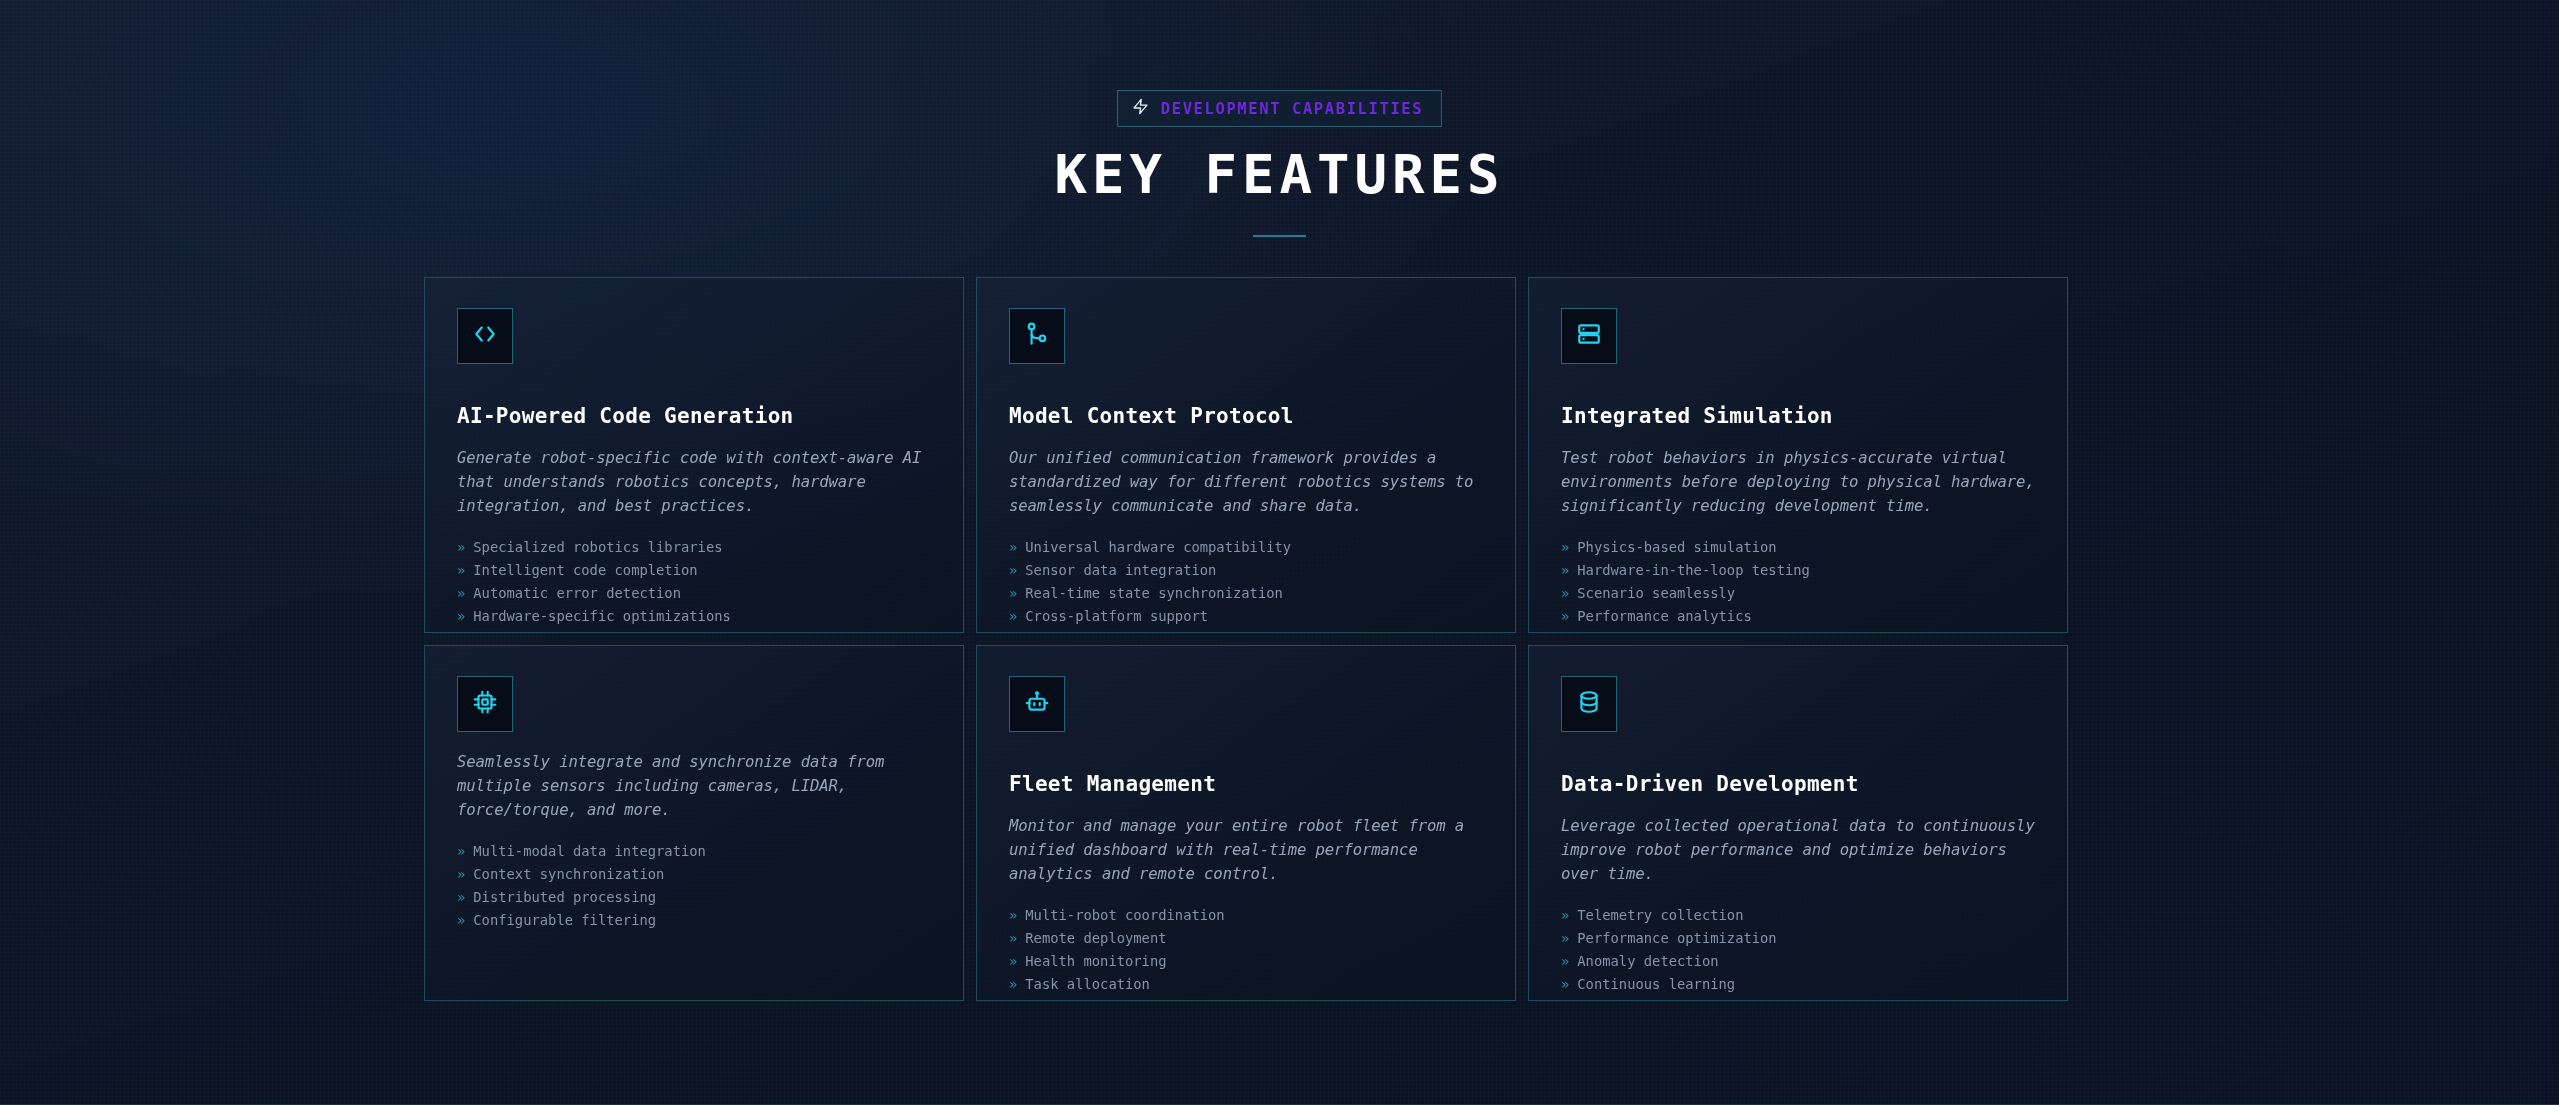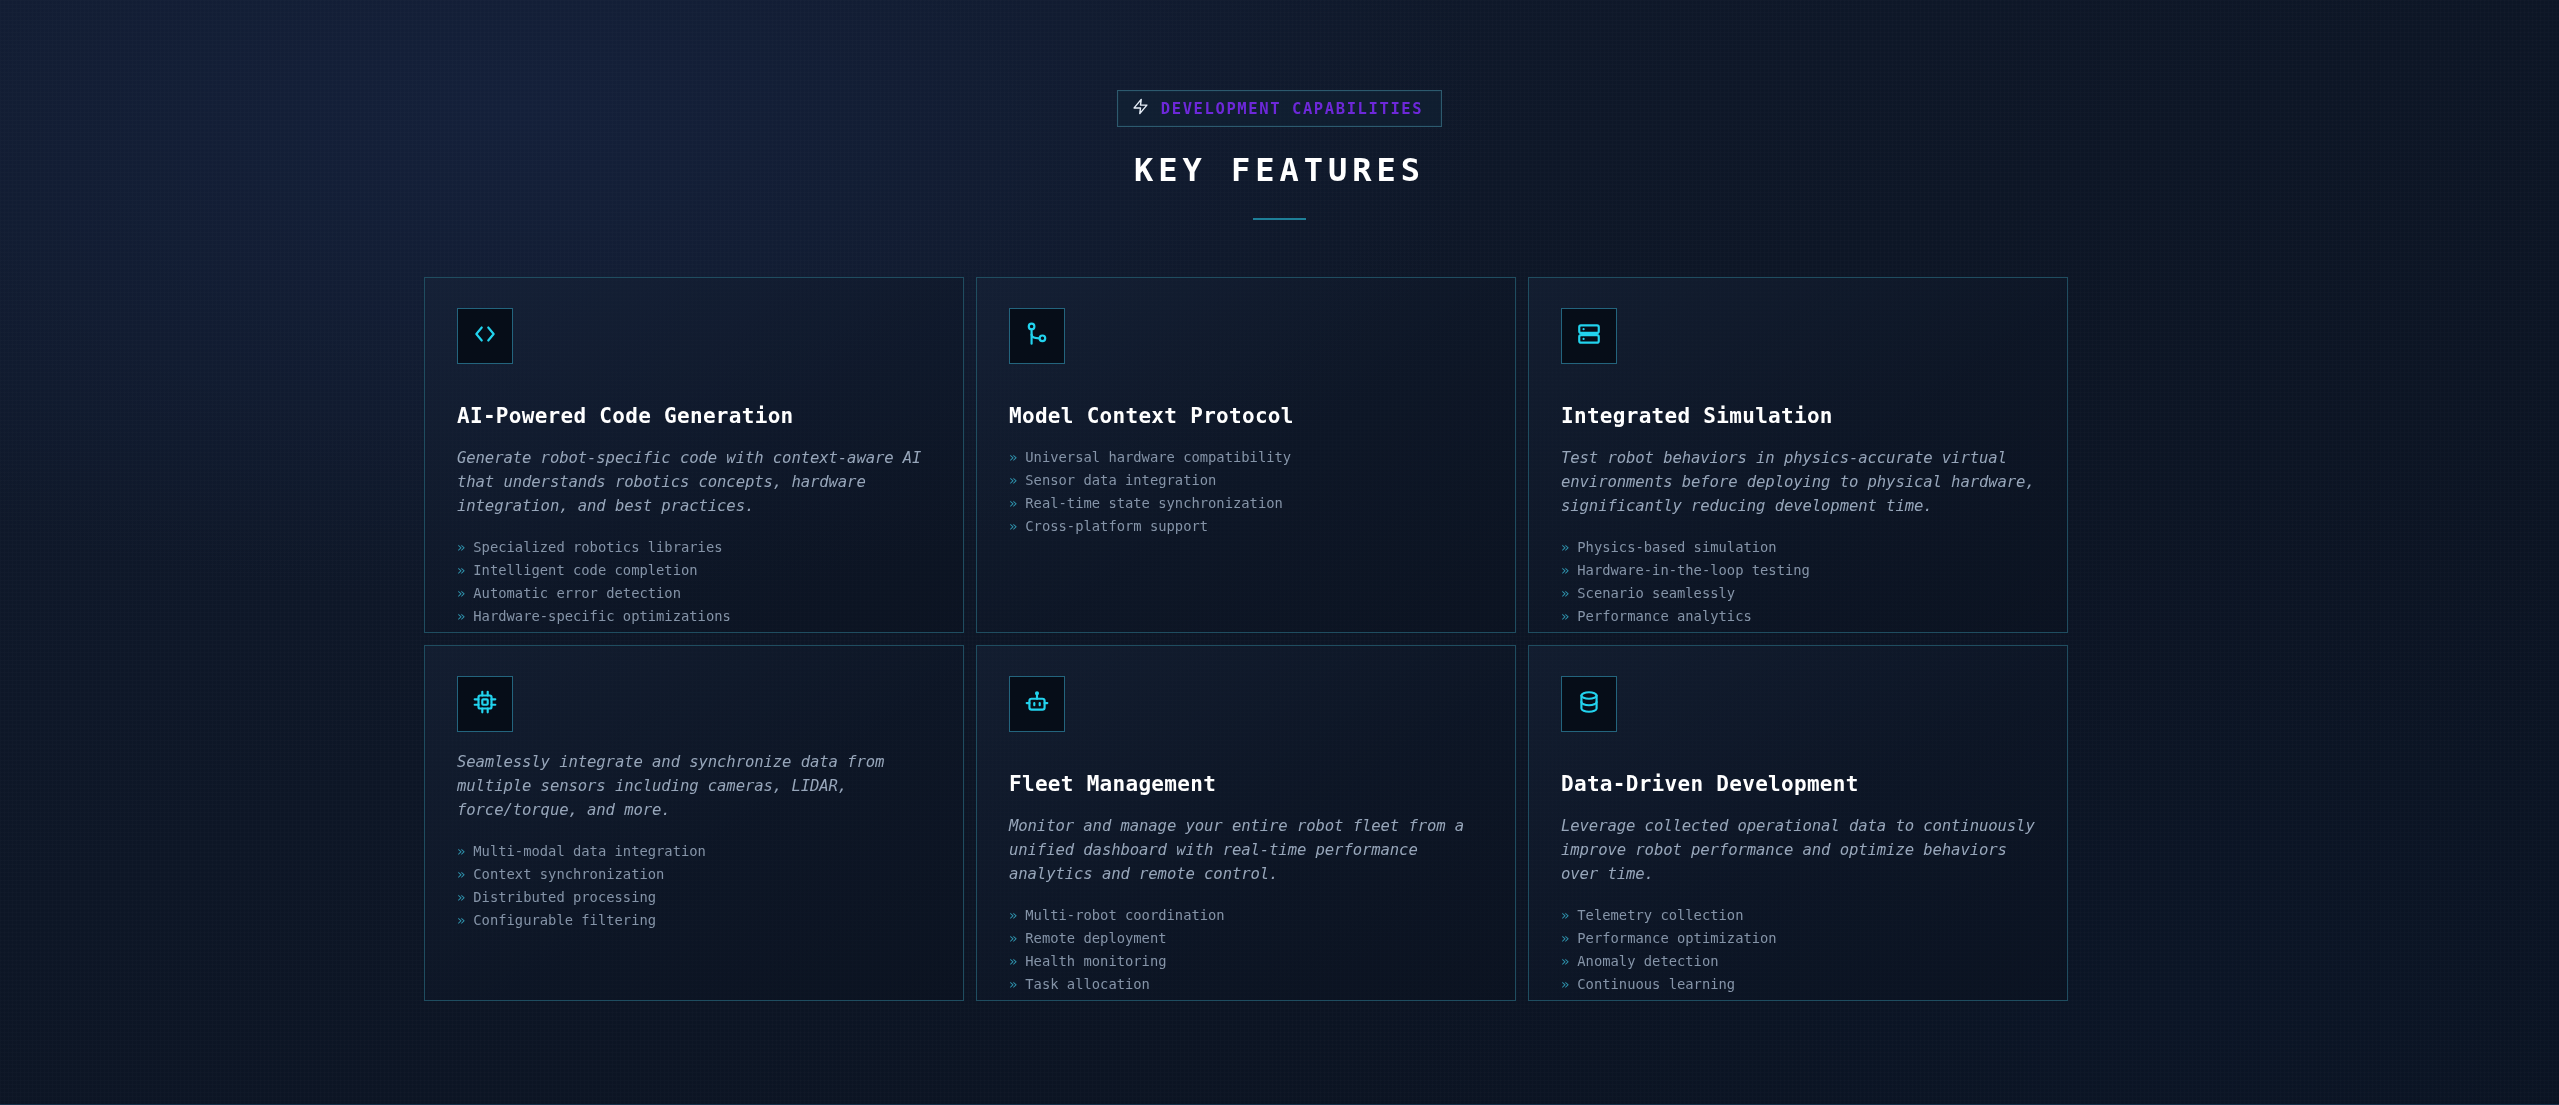--- a/index.html
+++ b/index.html
@@ -60,23 +60,23 @@
   .badge-label {
     font-family:"DejaVu Sans Mono", monospace;
     font-size:15.5px;
     letter-spacing:1.6px;
     font-weight:700;
     color:#6d28d9;
     white-space:nowrap;
   }
 
   .headline {
-    margin-top:24px;
-    font-family:"DejaVu Sans Mono", monospace;
-    font-size:32px;
+    margin-top:16px;
+    font-family:"DejaVu Sans Mono", monospace;
+    font-size:54px;
     font-weight:700;
     letter-spacing:5px;
     color:#ffffff;
   }
 
   .divider {
     margin-top:29px;
     width:53px;
     height:2px;
     background:#1e7f98;
@@ -211,20 +211,21 @@
         <span>
           <svg width="26" height="26" viewBox="0 0 24 24" fill="none" stroke="#22d3ee" stroke-width="2" stroke-linecap="round" stroke-linejoin="round">
             <line x1="7" y1="8" x2="7" y2="21"></line>
             <circle cx="7" cy="5" r="2.6"></circle>
             <circle cx="17" cy="16" r="2.6"></circle>
             <path d="M7 12.5c0 2.2 2.4 3.5 7 3.5"></path>
           </svg>
         </span>
       </div>
       <div class="card-title">Model Context Protocol</div>
+      <div class="card-desc">Our unified communication framework provides a standardized way for different robotics systems to seamlessly communicate and share data.</div>
       <ul class="card-list">
         <li>
             <span class="marker">»</span>
             <span>Universal hardware compatibility</span>
           </li>
         <li>
             <span class="marker">»</span>
             <span>Sensor data integration</span>
           </li>
         <li>

